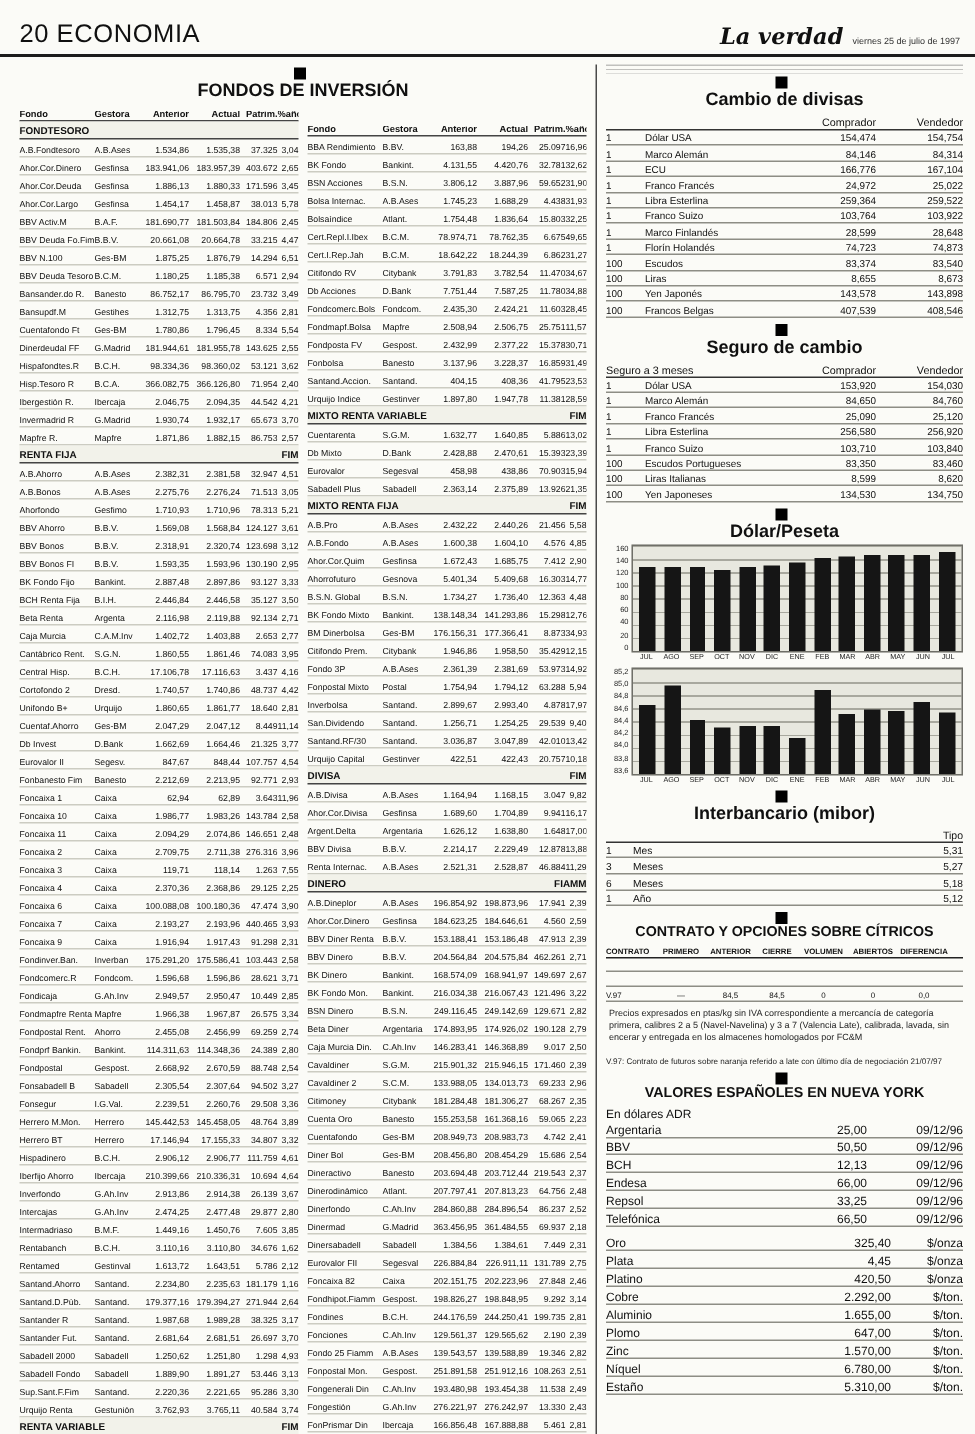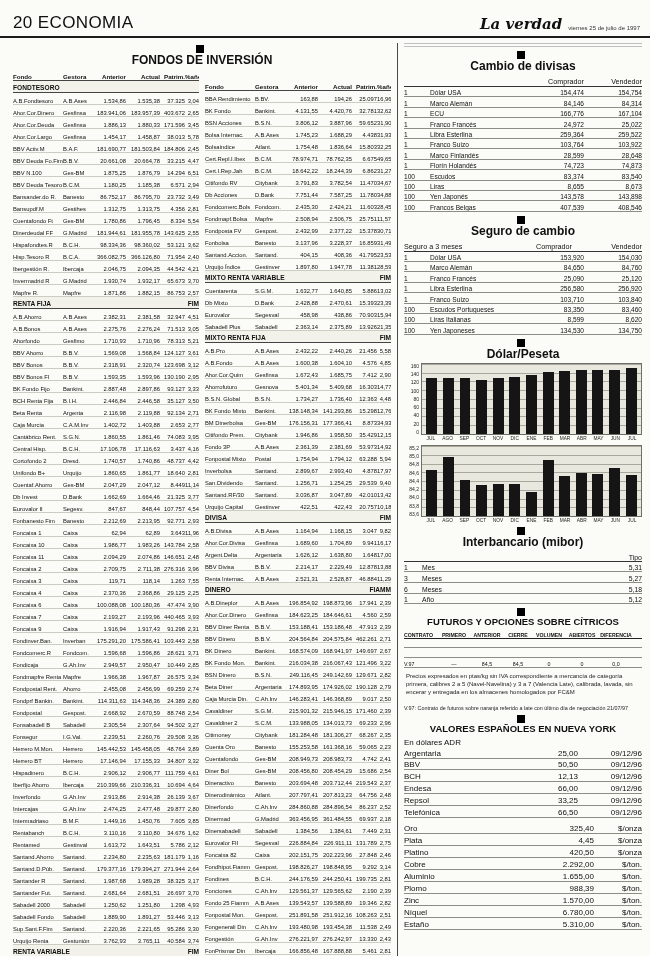--- a/index.html
+++ b/index.html
@@ -46,21 +46,21 @@
   .tbl .tr{display:grid;align-items:end;border-bottom:1px solid #8d8d85;}
   .tbl .td{white-space:nowrap;overflow:hidden;}
   .thead{font-weight:normal;color:#111;}
 
   .divisas .tr{grid-template-columns:26px 1fr 62px 58px;height:9.4px;font-size:6.6px;}
   .divisas .c2,.divisas .c3{text-align:right;}
   .divisas .thead{height:11px;font-size:7.2px;border-bottom:1px solid #333;}
 
   .seguro .tr{grid-template-columns:26px 1fr 62px 58px;height:9.4px;font-size:6.6px;}
   .seguro .c2,.seguro .c3{text-align:right;}
-  .seguro .thead{grid-template-columns:1fr 62px 58px;height:11px;font-size:7.2px;border-bottom:1px solid #333;gap:12px;}
+  .seguro .thead{grid-template-columns:1fr 62px 58px;height:11px;font-size:7.2px;border-bottom:1px solid #333;}
 
   .interb .tr{grid-template-columns:18px 1fr 44px;height:9.6px;font-size:6.8px;}
   .interb .c2{text-align:right;}
   .interb .thead{height:10px;font-size:7px;border-bottom:1px solid #333;}
 
   .futuros .tr{grid-template-columns:34px 32px 34px 28px 34px 32px 36px;height:8.6px;font-size:5.3px;}
   .futuros .thead{font-weight:bold;font-size:5.2px;border-bottom:1px solid #222;}
   .futuros .c1,.futuros .c2,.futuros .c3,.futuros .c4,.futuros .c5,.futuros .c6{text-align:center;}
   .footnote{font-size:6px;line-height:1.4;margin:4px 2px 0;color:#1d1d1d;}
   .note{font-size:5.4px;margin:8px 0 2px;color:#1d1d1d;}
@@ -1621,21 +1621,21 @@
               <span class="td c0">1</span>
               <span class="td c1">Año</span>
               <span class="td c2">5,12</span>
             </div>
           </div>
       </div>
 
       <div class="sec">
         <div class="sec-title">
           <span class="sq"></span>
-          <span class="stxt small">FUTUROS Y OPCIONES SOBRE CÍTRICOS</span>
+          <span class="stxt small">CONTRATO Y OPCIONES SOBRE CÍTRICOS</span>
           <span class="squig"></span>
         </div>
         <div class="tbl futuros">
           <div class="tr thead">
             <span class="td c0">CONTRATO</span>
             <span class="td c1">PRIMERO</span>
             <span class="td c2">ANTERIOR</span>
             <span class="td c3">CIERRE</span>
             <span class="td c4">VOLUMEN</span>
             <span class="td c5">ABIERTOS</span>
@@ -1740,21 +1740,21 @@
               <span class="td c1">2.292,00</span>
               <span class="td c2">$/ton.</span>
             </div>
             <div class="tr">
               <span class="td c0">Aluminio</span>
               <span class="td c1">1.655,00</span>
               <span class="td c2">$/ton.</span>
             </div>
             <div class="tr">
               <span class="td c0">Plomo</span>
-              <span class="td c1">988,39</span>
+              <span class="td c1">647,00</span>
               <span class="td c2">$/ton.</span>
             </div>
             <div class="tr">
               <span class="td c0">Zinc</span>
               <span class="td c1">1.570,00</span>
               <span class="td c2">$/ton.</span>
             </div>
             <div class="tr">
               <span class="td c0">Níquel</span>
               <span class="td c1">6.780,00</span>

